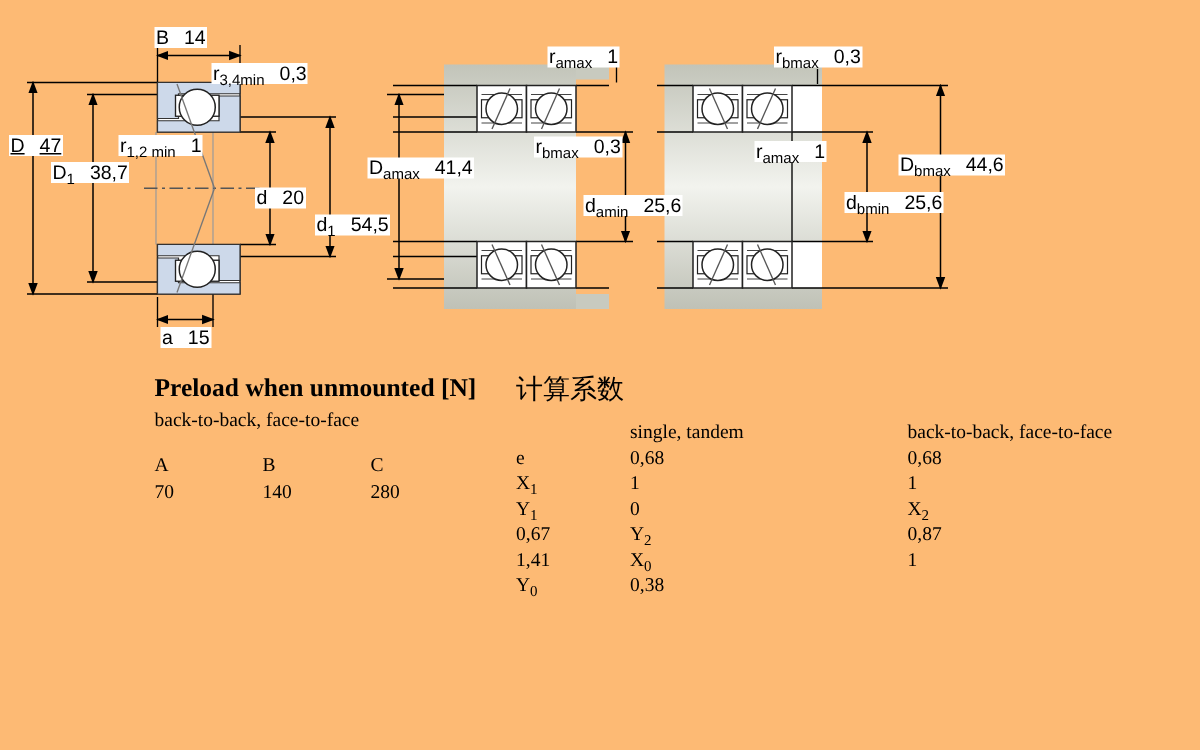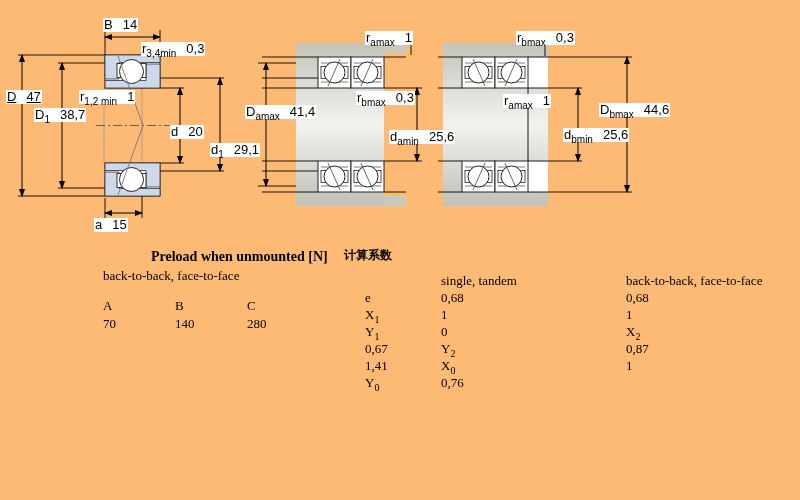--- a/index.html
+++ b/index.html
@@ -5,30 +5,30 @@
   html,body{margin:0;padding:0;background:#fff;}
   .canvas{position:relative;width:800px;height:500px;background:#fdba74;
           font-family:"Liberation Sans",sans-serif;overflow:hidden;}
   svg.art{position:absolute;left:0;top:0;}
   .dlab{position:absolute;background:#fff;font-size:13px;color:#000;
         white-space:nowrap;padding:0 1px;line-height:14px;}
   .dlab sub{font-size:10px;line-height:0;}
   .dlab .val{margin-left:10px;}
   .preload{position:absolute;left:103px;top:249px;width:250px;
            font-family:"Liberation Serif",serif;color:#000;}
-  .preload .ttl{font-weight:bold;font-size:14px;margin-left:48px;}
+  .preload .ttl{font-weight:bold;font-size:17px;}
   .preload .subttl{font-size:13px;margin-top:3px;}
   .pgrid{display:grid;grid-template-columns:72px 72px 72px;margin-top:14px;
          font-size:13px;row-gap:2px;}
   .factors{position:absolute;left:344px;top:247px;width:440px;
            font-family:"Liberation Serif",serif;color:#000;}
-  .factors .ttl{font-weight:bold;font-size:12px;
+  .factors .ttl{font-weight:normal;font-size:18px;
                 font-family:"Liberation Serif","DejaVu Sans",serif;}
   .fgrid{display:grid;grid-template-columns:76px 185px 1fr;font-size:13px;
-         margin-top:9px;margin-left:21px;}
+         margin-top:9px;}
   .fgrid > div{height:17px;overflow:visible;}
   .fgrid sub{font-size:10px;line-height:0;}
 </style>
 </head>
 <body>
 
 <div class="canvas">
 
 <svg class="art" width="800" height="500" viewBox="0 0 800 500">
   <defs>
@@ -237,23 +237,23 @@
 <div class="dlab" style="left:34px;top:108px;">
   <span class="sym">D</span><sub>1</sub><span class="val">38,7</span>
 </div>
 <div class="dlab" style="left:79px;top:90px;">
   <span class="sym">r</span><sub>1,2 min</sub><span class="val">1</span>
 </div>
 <div class="dlab" style="left:170px;top:125px;">
   <span class="sym">d</span><sub></sub><span class="val">20</span>
 </div>
 <div class="dlab" style="left:210px;top:143px;">
-  <span class="sym">d</span><sub>1</sub><span class="val">29,1</span>
-</div>
-<div class="dlab" style="left:94px;top:218px;text-align:right;">
+  <span class="sym">d</span><sub>1</sub><span class="val">54,5</span>
+</div>
+<div class="dlab" style="left:107px;top:218px;text-align:right;">
   <span class="sym">a</span><sub></sub><span class="val">15</span>
 </div>
 
 <div class="dlab" style="left:365px;top:31px;">
   <span class="sym">r</span><sub>amax</sub><span class="val">1</span>
 </div>
 <div class="dlab" style="left:356px;top:91px;">
   <span class="sym">r</span><sub>bmax</sub><span class="val">0,3</span>
 </div>
 <div class="dlab" style="left:245px;top:105px;">
@@ -311,17 +311,17 @@
     <div>0,67</div>
 
     <div><span>Y</span><sub>2</sub></div>
     <div>0,87</div>
     <div>1,41</div>
 
     <div><span>X</span><sub>0</sub></div>
     <div>1</div>
 
     <div><span>Y</span><sub>0</sub></div>
-    <div>0,76</div>
+    <div>0,38</div>
   </div>
 </div>
 
 </div>
 
 </body></html>

